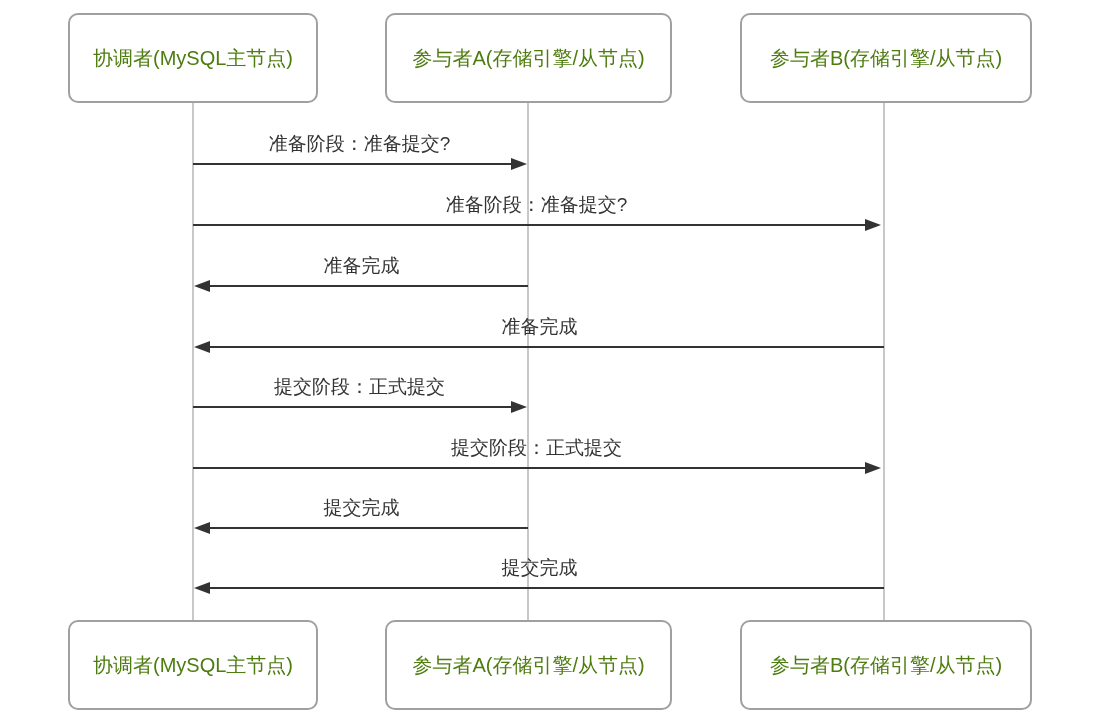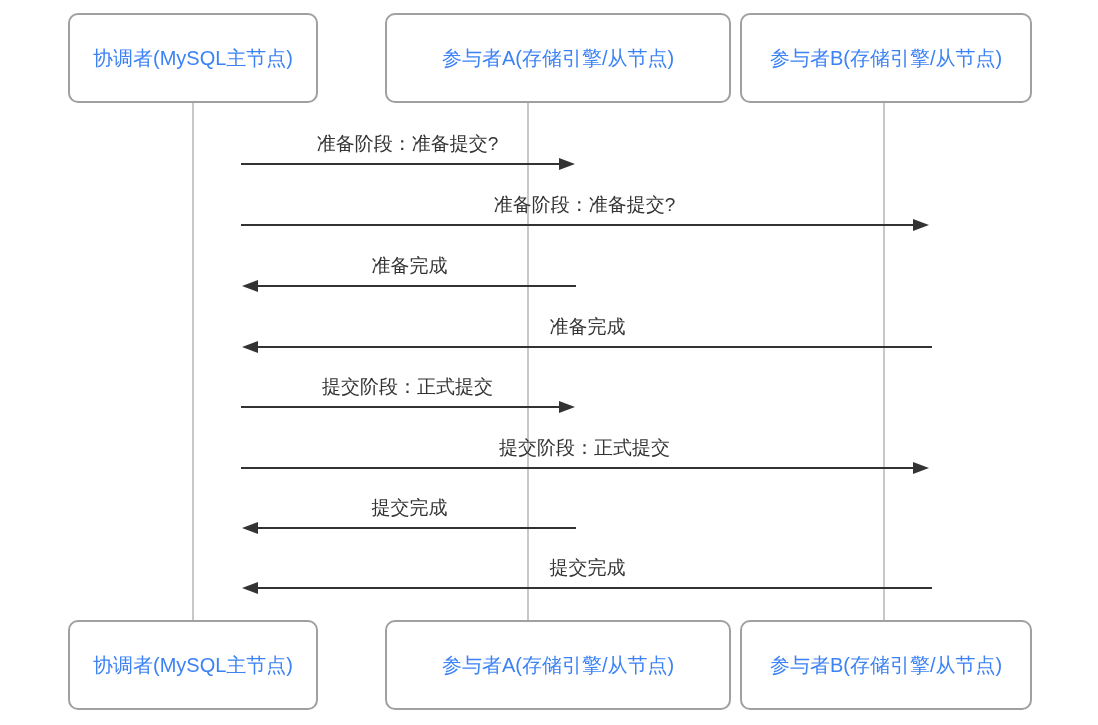--- a/index.html
+++ b/index.html
@@ -14,51 +14,50 @@
     overflow: hidden;
   }
 
   
   .actor-box {
     position: absolute;
     height: 90px;
     border: 2px solid #a0a0a0;
     border-radius: 10px;
     background: #ffffff;
-    color: #3b82f6;
+    color: #4d7c0f;
     font-size: 20px;
     display: flex;
     align-items: center;
     justify-content: center;
     text-align: center;
     white-space: nowrap;
   }
   .row-top    { top: 13px; }
   .row-bottom { top: 620px; }
   .actor-coordinator   { left: 68px;  width: 250px; }
-  .actor-participant-a { left: 385px; width: 346px; }
+  .actor-participant-a { left: 385px; width: 287px; }
   .actor-participant-b { left: 740px; width: 292px; }
 
   
   .lifeline {
     position: absolute;
     top: 103px;
     height: 517px;
     width: 2px;
     background: #c8c8c8;
   }
   .lifeline-coordinator   { left: 192px; }
   .lifeline-participant-a { left: 527px; }
   .lifeline-participant-b { left: 883px; }
 
   
   .message {
     position: absolute;
     height: 36px;
-    margin-left: 48px;
   }
   .msg-label {
     position: absolute;
     left: 0; right: 0;
     bottom: 8px;
     text-align: center;
     font-size: 19px;
     color: #333333;
     white-space: nowrap;
   }

